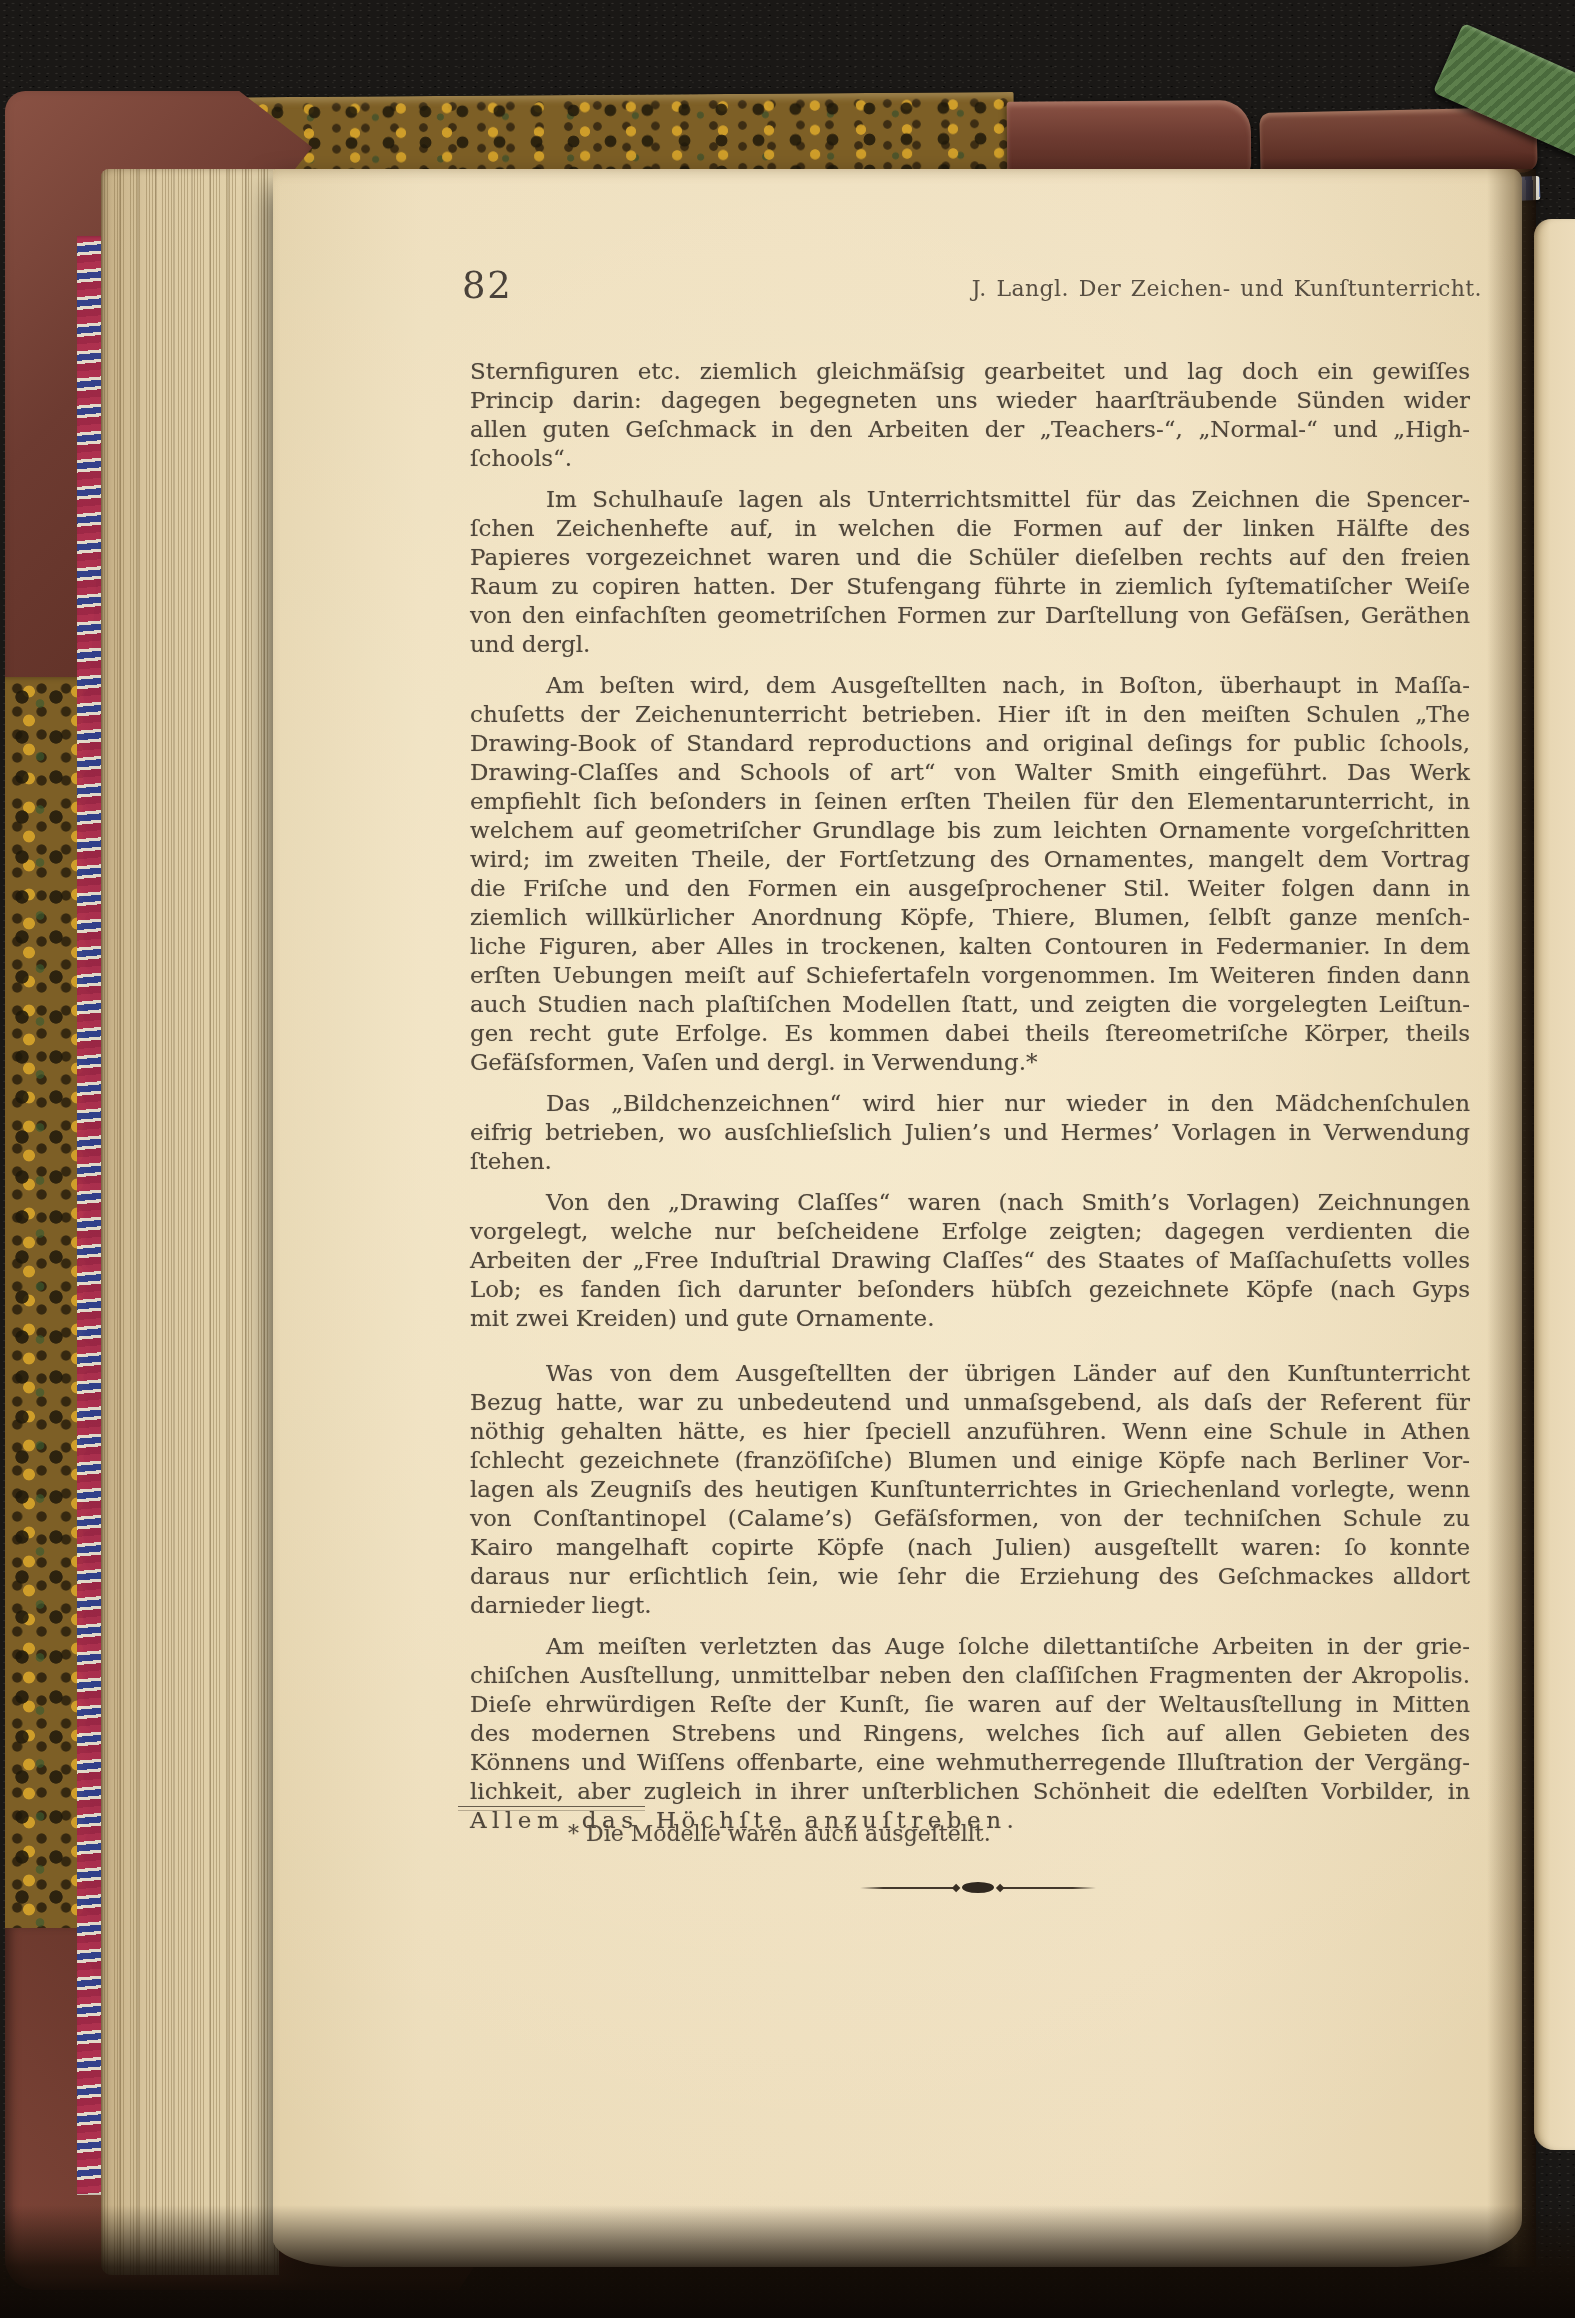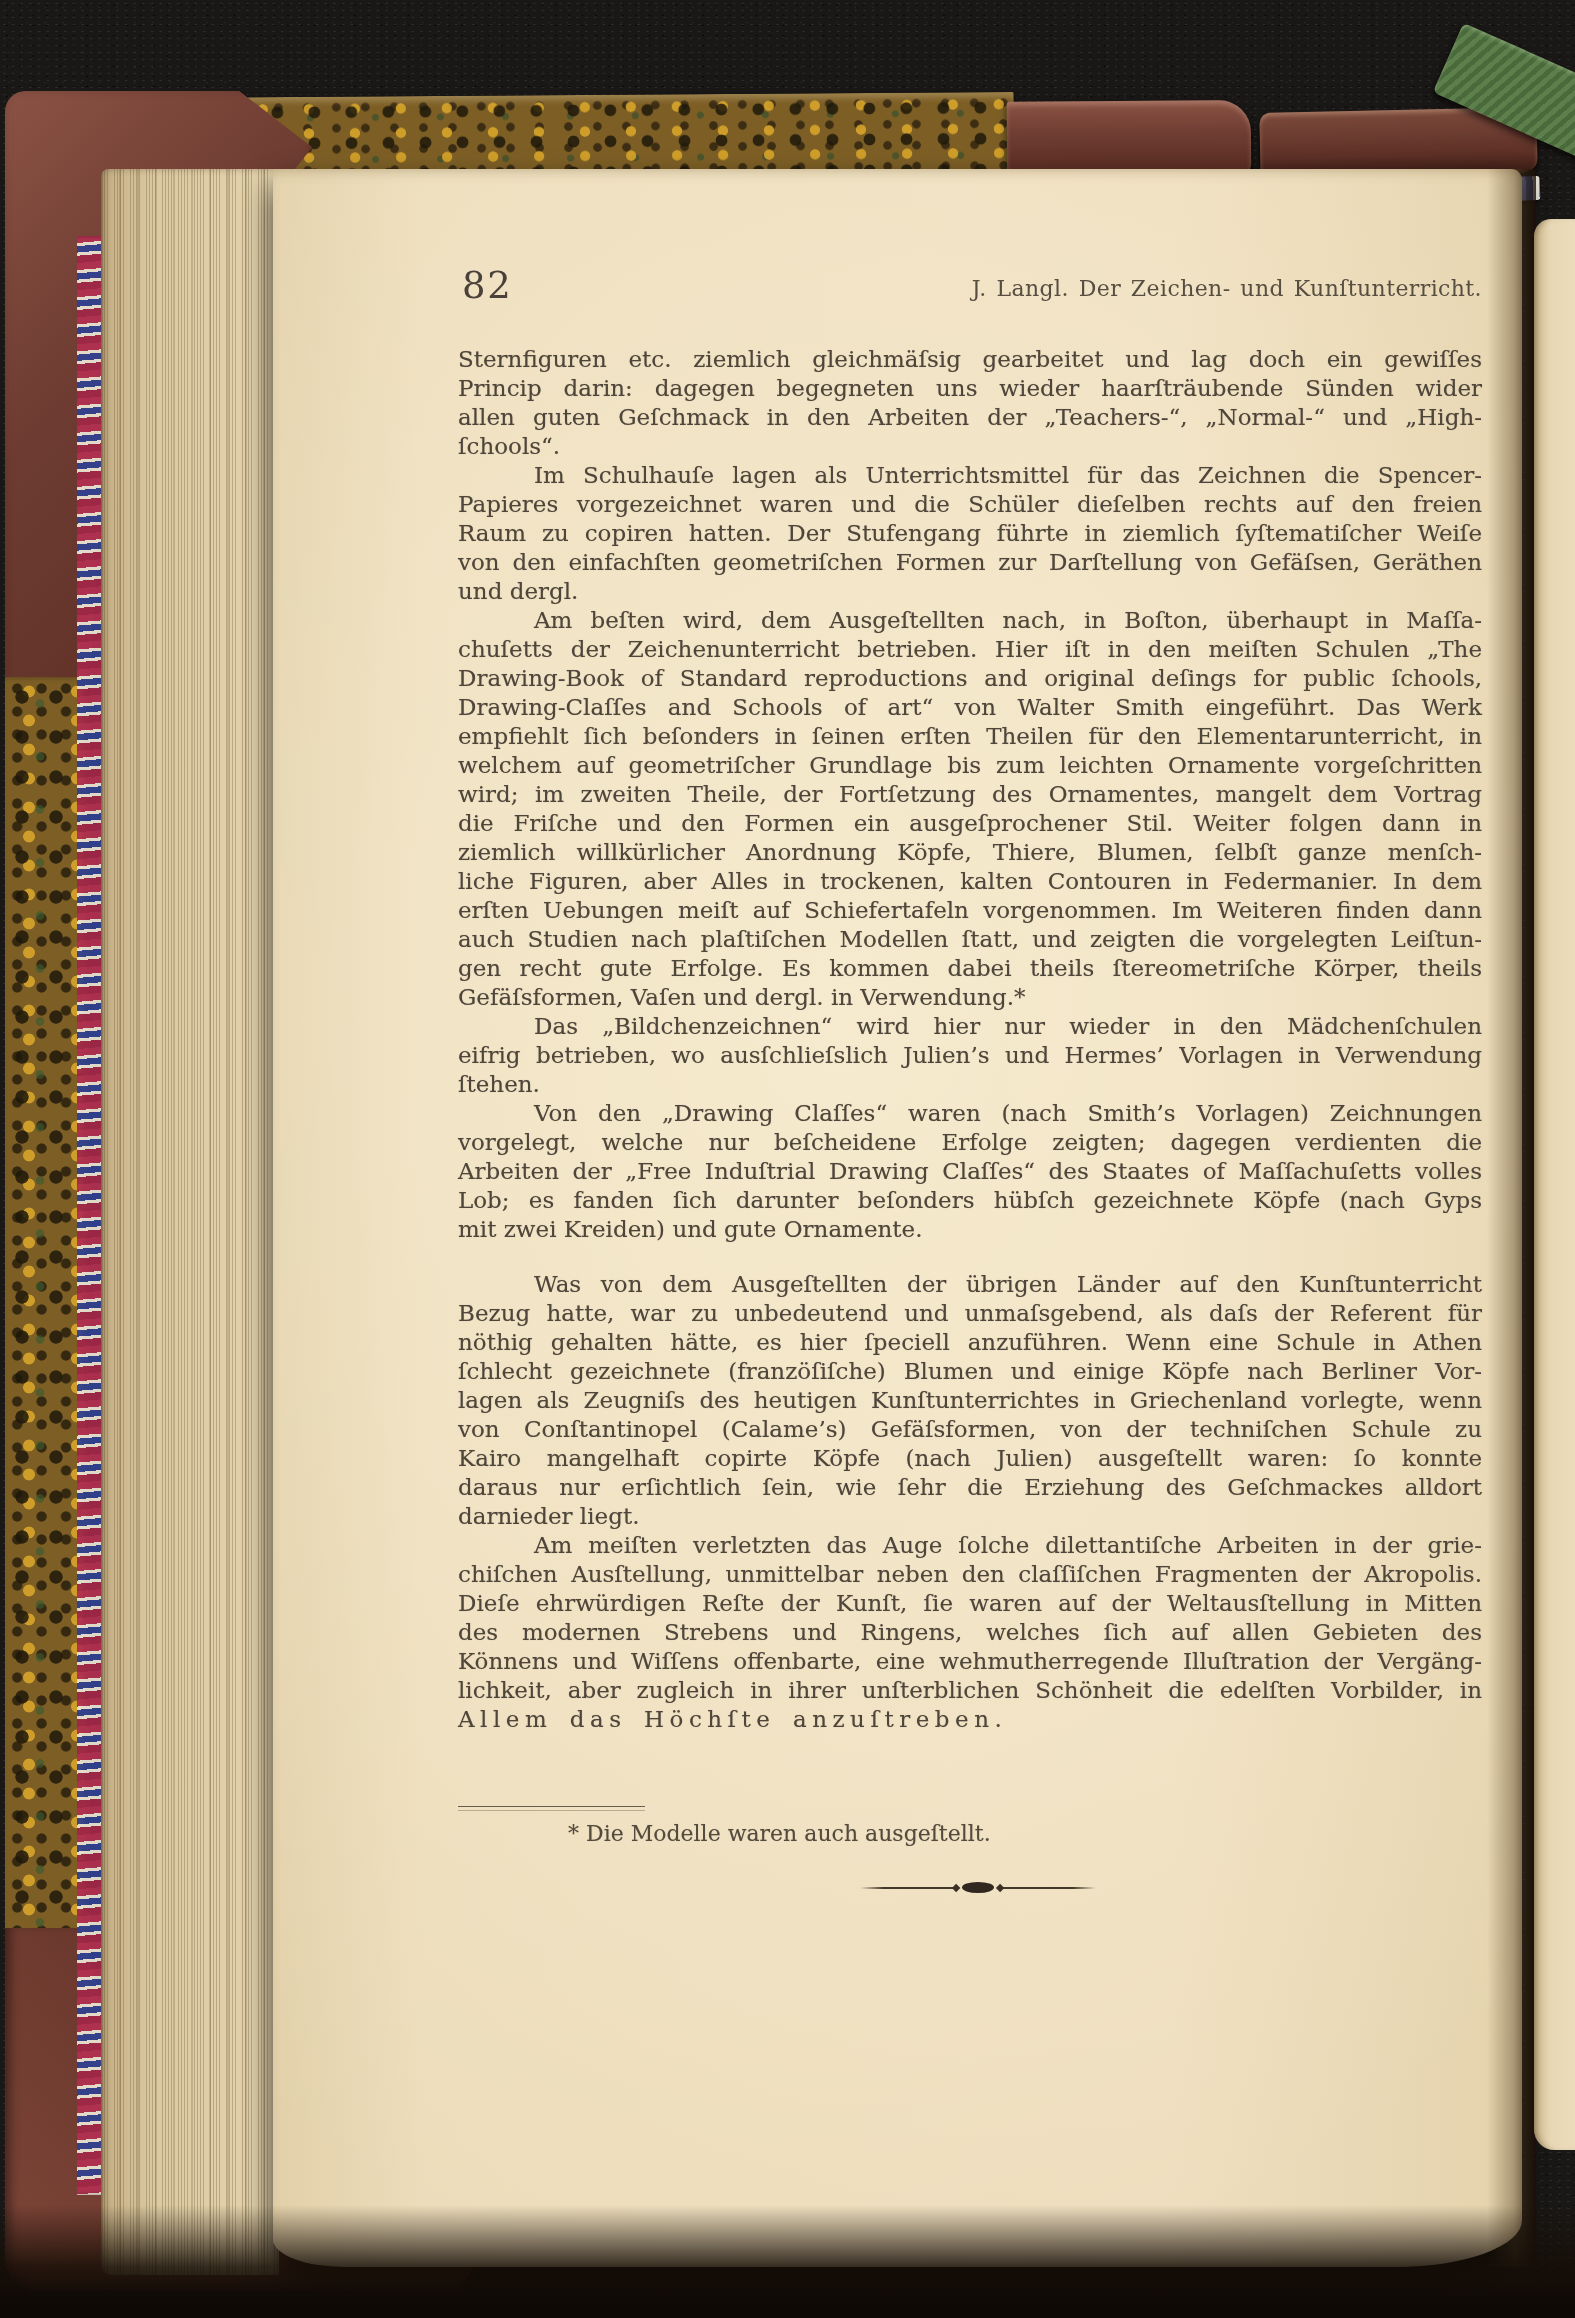--- a/index.html
+++ b/index.html
@@ -99,21 +99,21 @@
   .bottom-shadow{position:absolute;left:0;top:2205px;width:1575px;height:113px;
     background:linear-gradient(180deg,rgba(21,13,6,0) 0%,rgba(21,13,6,.85) 55%,#0d0805 100%);}
 
   
   .print{color:#4f463b;}
   .page-number{position:absolute;left:189px;top:95px;font-size:37px;letter-spacing:1.6px;
     color:#4a423a;}
   .running-header{position:absolute;left:185px;top:107px;width:1024px;text-align:right;
     font-size:22px;letter-spacing:0.4px;word-spacing:2.4px;color:#574e42;}
   .text-block{position:absolute;left:185px;top:176px;width:1024px;}
-  .para{margin:0;}
+  .para{margin:12px;}
   .para.gap-before{margin-top:26px;}
   .line{height:29px;line-height:29px;font-size:23px;color:#4f463b;
     text-align:justify;text-align-last:justify;white-space:nowrap;
     text-shadow:0 0 0.8px rgba(100,88,70,.45);}
   .line.indent{padding-left:76px;}
   .line.last{text-align-last:left;}
   .line.gesperrt{letter-spacing:5.5px;word-spacing:4.7px;}
 
   .footnote-rule{position:absolute;left:185px;top:1637px;width:187px;height:3.2px;
     border-top:1.6px solid rgba(80,70,56,.85);border-bottom:0.8px solid rgba(80,70,56,.35);}
@@ -155,20 +155,21 @@
 
     <div class="text-block">
         <div class="para">
           <div class="line">Sternfiguren etc. ziemlich gleichmäſsig gearbeitet und lag doch ein gewiſſes</div>
           <div class="line">Princip darin: dagegen begegneten uns wieder haarſträubende Sünden wider</div>
           <div class="line">allen guten Geſchmack in den Arbeiten der „Teachers-“, „Normal-“ und „High-</div>
           <div class="line last">ſchools“.</div>
         </div>
         <div class="para">
           <div class="line indent">Im Schulhauſe lagen als Unterrichtsmittel für das Zeichnen die Spencer-</div>
+          <div class="line">ſchen Zeichenhefte auf, in welchen die Formen auf der linken Hälfte des</div>
           <div class="line">Papieres vorgezeichnet waren und die Schüler dieſelben rechts auf den freien</div>
           <div class="line">Raum zu copiren hatten. Der Stufengang führte in ziemlich ſyſtematiſcher Weiſe</div>
           <div class="line">von den einfachſten geometriſchen Formen zur Darſtellung von Gefäſsen, Geräthen</div>
           <div class="line last">und dergl.</div>
         </div>
         <div class="para">
           <div class="line indent">Am beſten wird, dem Ausgeſtellten nach, in Boſton, überhaupt in Maſſa-</div>
           <div class="line">chuſetts der Zeichenunterricht betrieben. Hier iſt in den meiſten Schulen „The</div>
           <div class="line">Drawing-Book of Standard reproductions and original deſings for public ſchools,</div>
           <div class="line">Drawing-Claſſes and Schools of art“ von Walter Smith eingeführt. Das Werk</div>

